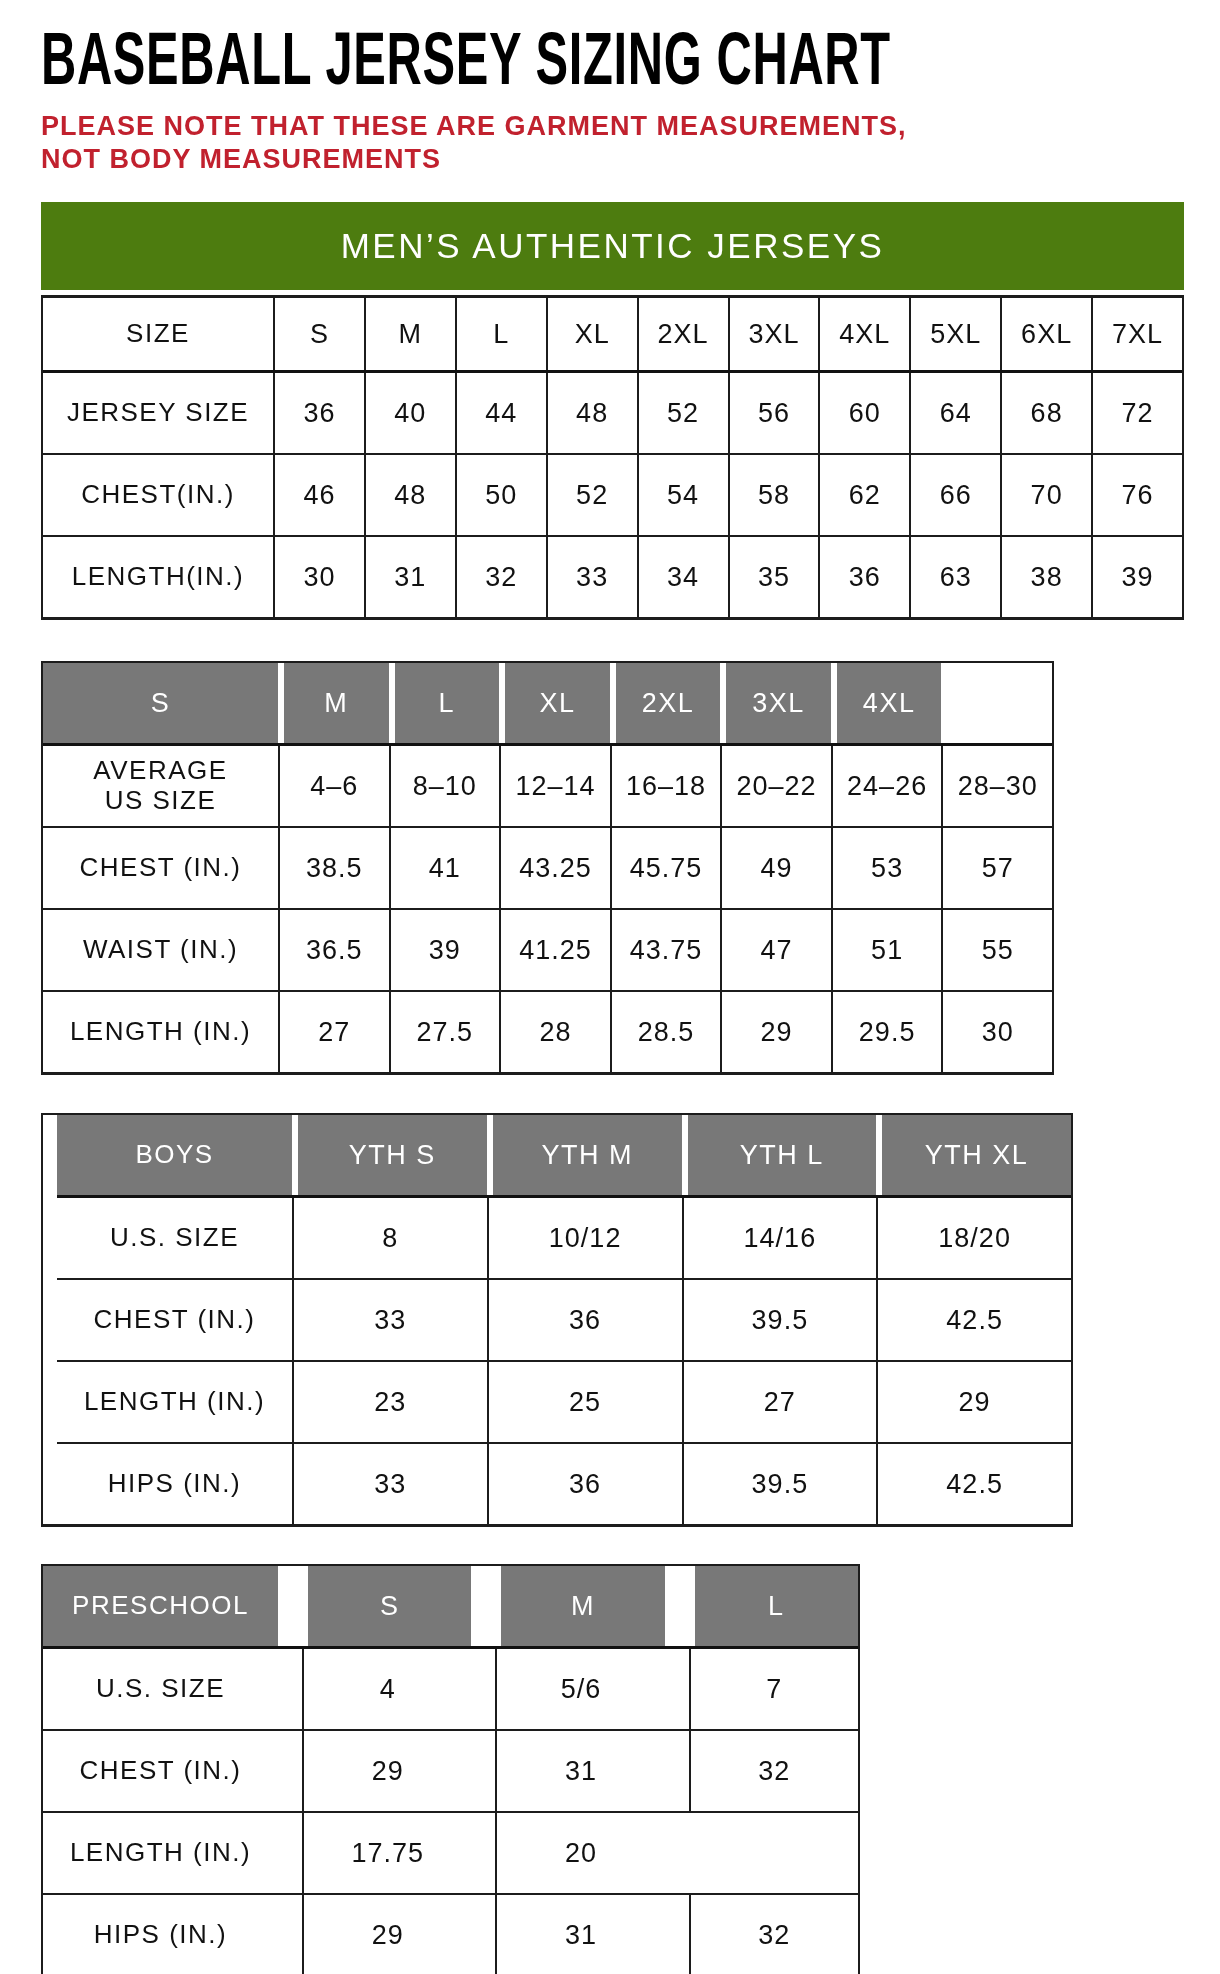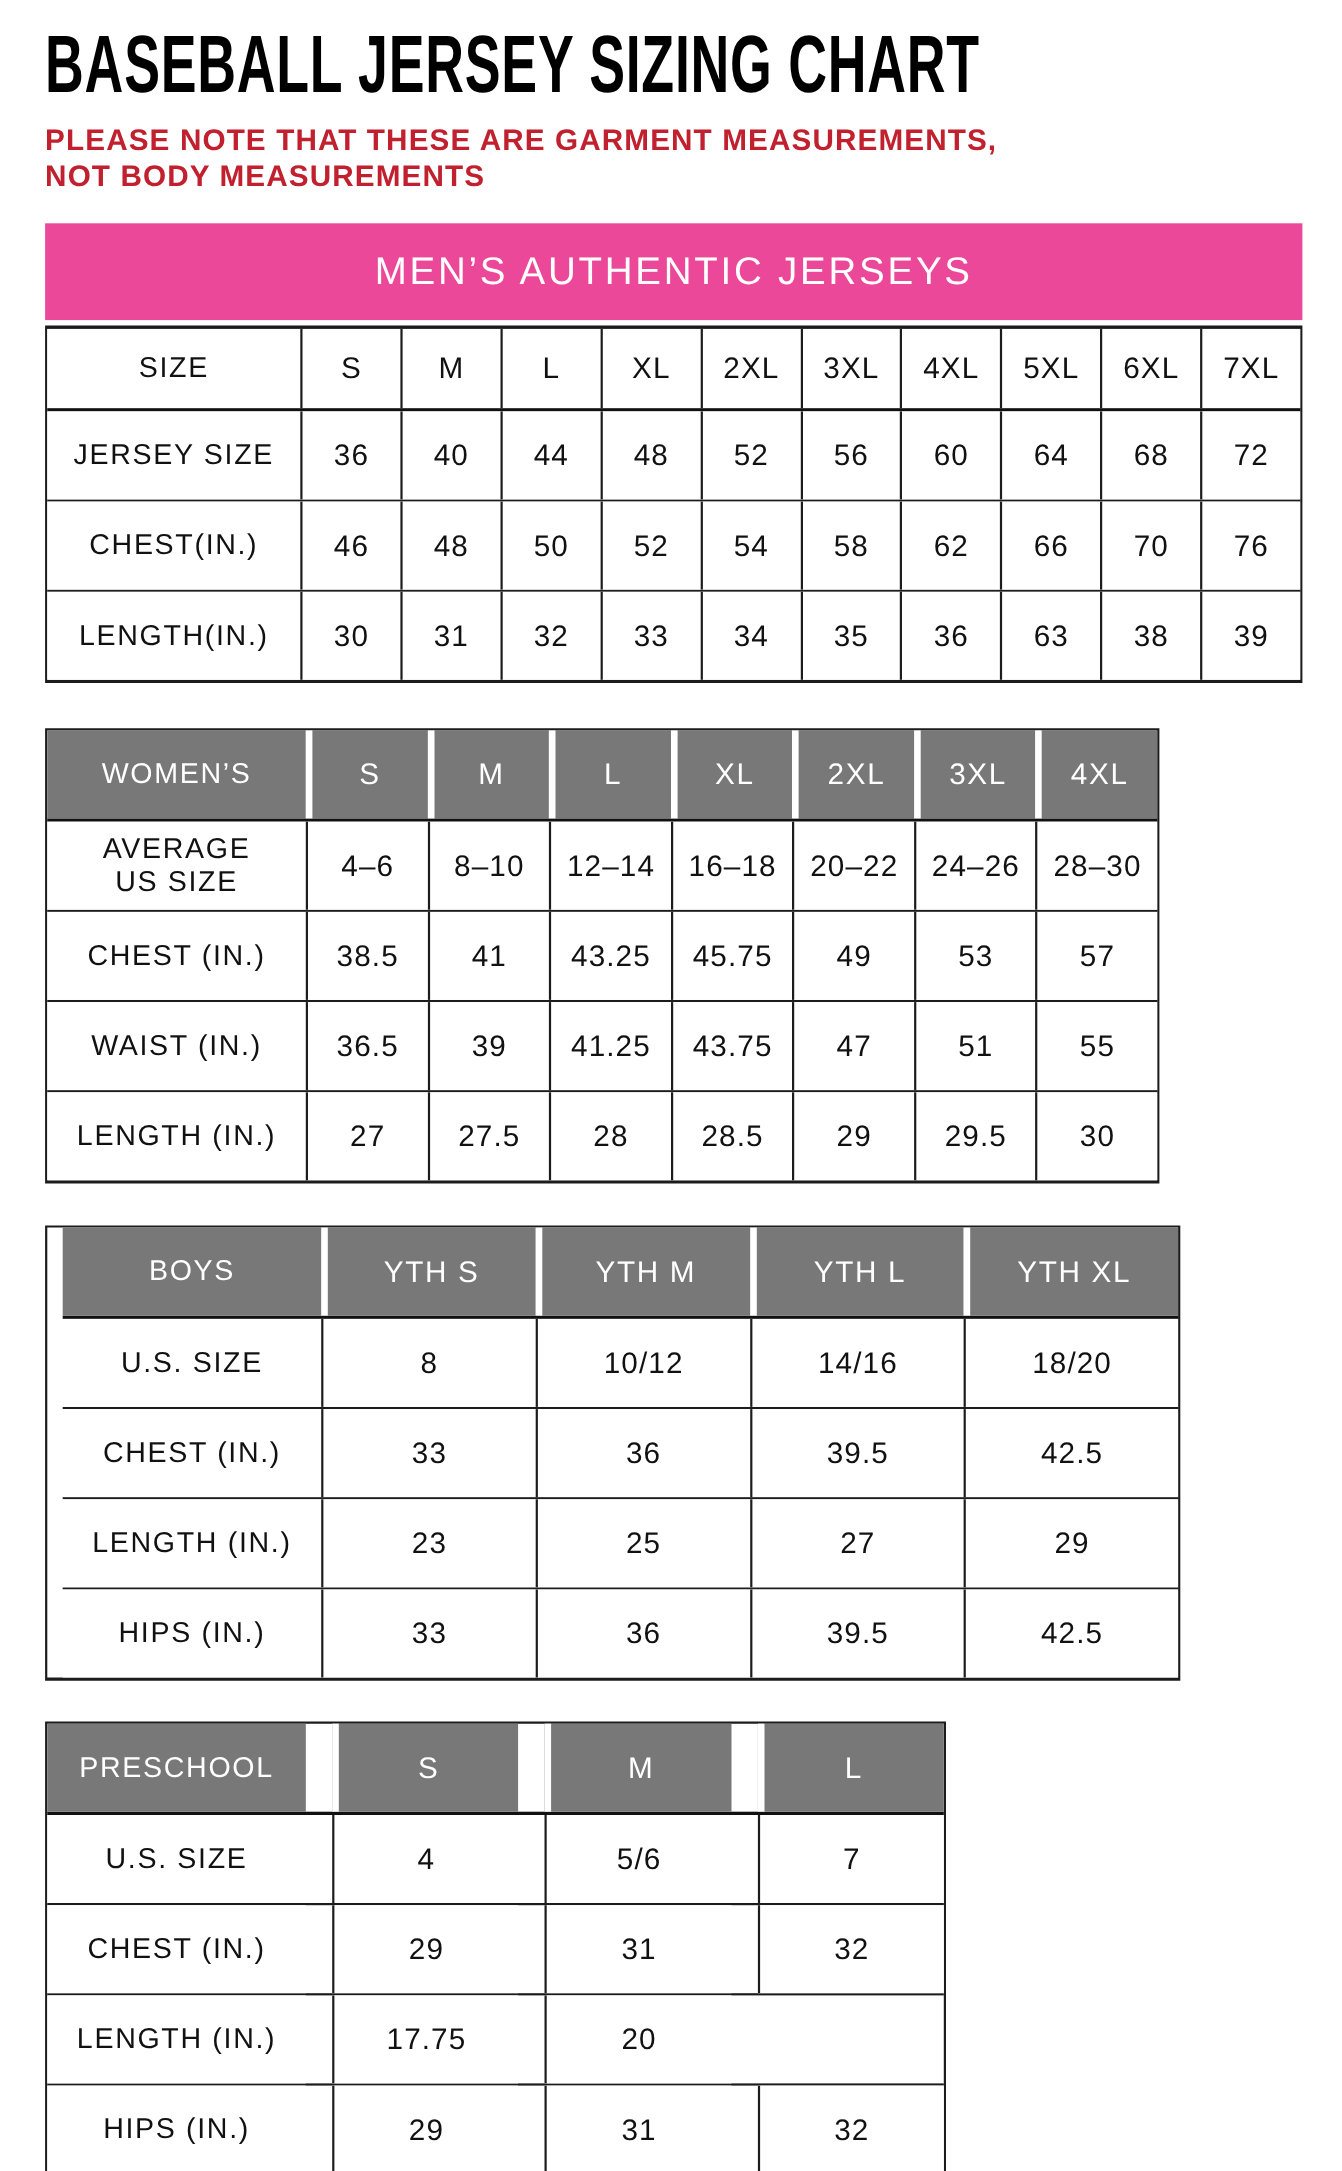--- a/index.html
+++ b/index.html
@@ -35,21 +35,21 @@
     font-size: 27px;
     line-height: 33px;
     letter-spacing: 1px;
     font-weight: bold;
     color: #c1212e;
   }
   
   .tbl-section { margin-top: 0; }
   .banner {
     height: 88px;
-    background: #ec4899;
+    background: #4d7c0f;
     color: #ffffff;
     display: flex;
     align-items: center;
     justify-content: center;
     font-size: 35px;
     letter-spacing: 2.5px;
     margin-bottom: 5px;
   }
   .tblgrid {
     border: 2px solid #1c1c1c;
@@ -162,21 +162,20 @@
           <div class="cell val">63</div>
           <div class="cell val">38</div>
           <div class="cell val">39</div>
         </div>
       </div>
   </section>
 
   <section class="tbl-section">
     <div class="tblgrid tbl-womens">
         <div class="row header-row">
-          <div class="cell hdr label">WOMEN’S</div>
           <div class="cell hdr">S</div>
           <div class="cell hdr">M</div>
           <div class="cell hdr">L</div>
           <div class="cell hdr">XL</div>
           <div class="cell hdr">2XL</div>
           <div class="cell hdr">3XL</div>
           <div class="cell hdr">4XL</div>
         </div>
         <div class="row body-row">
           <div class="cell label">AVERAGE

